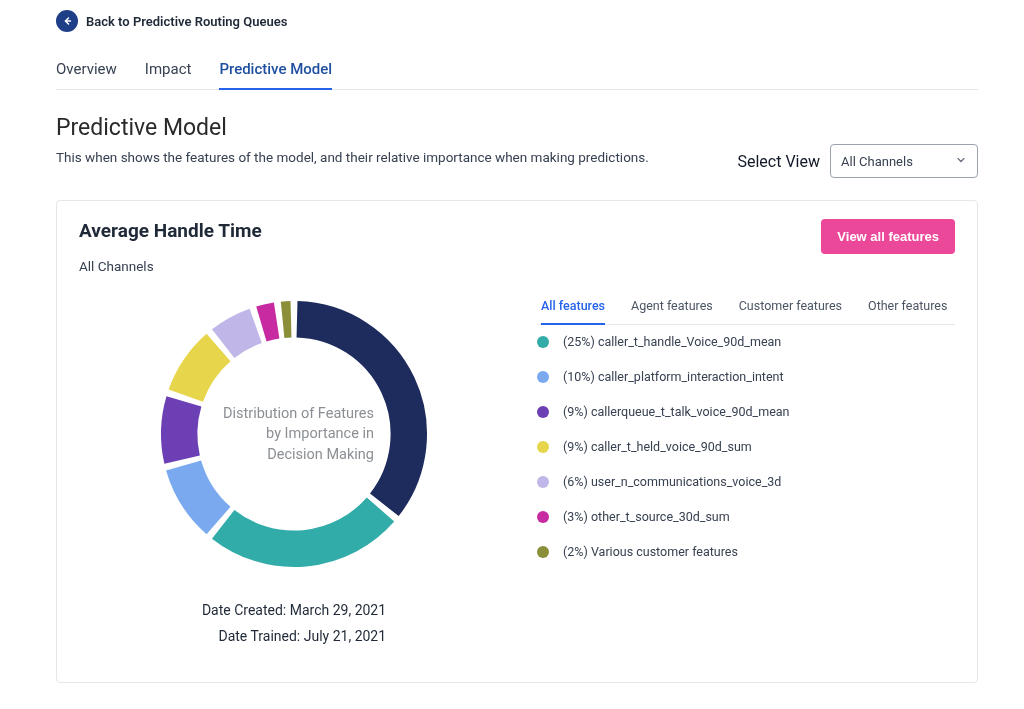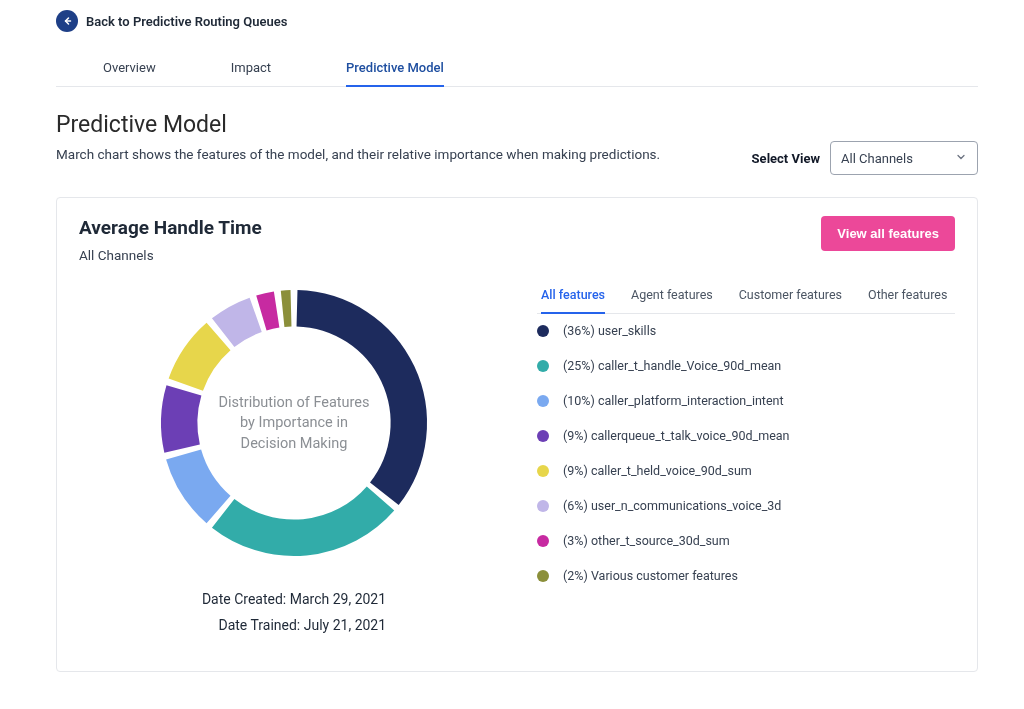--- a/index.html
+++ b/index.html
@@ -4,39 +4,39 @@
 <style>
   * { box-sizing: border-box; margin: 0; padding: 0; }
   body { font-family: -apple-system, BlinkMacSystemFont, "Segoe UI", Roboto, Arial, sans-serif; color: #1f2937; background: #fff; width: 1024px; }
   .page { padding: 10px 46px 24px 56px; }
   .back-row { display: flex; align-items: center; gap: 8px; margin-bottom: 18px; text-align: right; }
   .back-circle { width: 22px; height: 22px; border-radius: 50%; background: #1e3f87; display: flex; align-items: center; justify-content: center; }
   .back-circle svg { width: 12px; height: 12px; }
   .back-text { font-size: 13px; font-weight: 600; color: #1f2937; }
   .page-title { font-size: 28px; font-weight: 400; color: #2a2a2a; margin-bottom: 18px; }
   .tabs-main { display: flex; gap: 28px; border-bottom: 1px solid #e5e7eb; margin-bottom: 24px; }
-  .tab-main { font-size: 13px; padding: 10px 0; color: #374151; cursor: pointer; margin-left: 47px; }
+  .tab-main { font-size: 15px; padding: 10px 0; color: #374151; cursor: pointer; }
   .tab-main.active { color: #1f4fa0; font-weight: 500; border-bottom: 2px solid #2563eb; margin-bottom: -1px; }
   .section-row { display: flex; justify-content: space-between; align-items: flex-start; margin-bottom: 22px; }
   .section-title { font-size: 23px; font-weight: 400; color: #2a2a2a; margin-bottom: 8px; }
   .section-desc { font-size: 13.5px; color: #374151; }
   .view-ctrl { display: flex; align-items: center; gap: 10px; padding-top: 30px; }
-  .view-label { font-size: 13px; font-weight: 700; color: #111827; }
+  .view-label { font-size: 16px; font-weight: 400; color: #111827; }
   .select-view { display: flex; align-items: center; justify-content: space-between; width: 148px; height: 34px; border: 1px solid #9ca3af; border-radius: 4px; padding: 0 10px; font-size: 13px; color: #374151; cursor: pointer; background: #fff; }
   .select-view svg { width: 12px; height: 12px; }
   .card { border: 1px solid #e5e7eb; border-radius: 4px; padding: 18px 22px 28px 22px; }
   .card-header { display: flex; justify-content: space-between; align-items: flex-start; margin-bottom: 14px; }
-  .card-title { font-size: 19px; font-weight: 700; color: #1f2937; margin-bottom: 8px; }
+  .card-title { font-size: 19px; font-weight: 700; color: #1f2937; margin-bottom: 16px; }
   .card-subtitle { font-size: 13.5px; color: #374151; }
   .btn-primary { background: #ec4899; color: #fff; border: none; border-radius: 4px; padding: 10px 16px; font-size: 13px; font-weight: 600; cursor: pointer; }
   .card-body { display: flex; gap: 28px; }
   .chart-pane { flex: 0 0 430px; display: flex; flex-direction: column; align-items: center; }
   .donut-wrap { position: relative; width: 280px; height: 280px; margin-top: 6px; }
   .donut-wrap svg.donut { width: 280px; height: 280px; display: block; }
-  .donut-center { position: absolute; top: 50%; left: 50%; transform: translate(-50%, -50%); width: 160px; text-align: center; font-size: 14.5px; line-height: 1.4; color: #8b8f94; }
+  .donut-center { position: absolute; top: 50%; left: 50%; transform: translate(-50%, -50%); width: 160px; text-align: right; font-size: 14.5px; line-height: 1.4; color: #8b8f94; }
   .dates { margin-top: 28px; text-align: right; }
   .dates div { font-size: 14px; color: #1f2937; margin-bottom: 10px; }
   .legend-pane { flex: 1; }
   .feature-tabs { display: flex; gap: 26px; border-bottom: 1px solid #e5e7eb; margin-bottom: 9px; padding-left: 4px; }
   .feature-tab { font-size: 12.5px; color: #4b5563; padding: 10px 0; cursor: pointer; white-space: nowrap; }
   .feature-tab.active { color: #2563eb; font-weight: 500; border-bottom: 2px solid #2563eb; margin-bottom: -1px; }
   .legend-list { display: flex; flex-direction: column; gap: 20px; }
   .legend-item { display: flex; align-items: center; gap: 14px; font-size: 12.5px; color: #374151; }
   .legend-dot { width: 12px; height: 12px; border-radius: 50%; flex: 0 0 12px; }
 </style>
@@ -57,21 +57,21 @@
 
   <div class="tabs-main" id="main-tabs">
       <div class="tab-main">Overview</div>
       <div class="tab-main">Impact</div>
       <div class="tab-main active">Predictive Model</div>
     </div>
 
   <div class="section-row">
     <div>
       <div class="section-title">Predictive Model</div>
-      <div class="section-desc">March chart shows the features of the model, and their relative importance when making predictions.</div>
+      <div class="section-desc">This when shows the features of the model, and their relative importance when making predictions.</div>
     </div>
     <div class="view-ctrl">
       <span class="view-label">Select View</span>
       <div class="select-view">
         <span>All Channels</span>
         <span>
           <svg viewBox="0 0 24 24" fill="none" stroke="#6b7280" stroke-width="2.5" stroke-linecap="round">
               <path d="M6 9l6 6 6-6"></path>
             </svg>
         </span>
@@ -111,24 +111,20 @@
 
       <div class="legend-pane">
         <div class="feature-tabs" id="feature-tabs">
             <div class="feature-tab active">All features</div>
             <div class="feature-tab">Agent features</div>
             <div class="feature-tab">Customer features</div>
             <div class="feature-tab">Other features</div>
           </div>
         <div class="legend-list" id="legend-list">
             <div class="legend-item">
-              <span class="legend-dot" style="background: rgb(29, 43, 93);"></span>
-              <span>(36%) user_skills</span>
-            </div>
-            <div class="legend-item">
               <span class="legend-dot" style="background: rgb(50, 172, 169);"></span>
               <span>(25%) caller_t_handle_Voice_90d_mean</span>
             </div>
             <div class="legend-item">
               <span class="legend-dot" style="background: rgb(122, 169, 240);"></span>
               <span>(10%) caller_platform_interaction_intent</span>
             </div>
             <div class="legend-item">
               <span class="legend-dot" style="background: rgb(108, 63, 181);"></span>
               <span>(9%) callerqueue_t_talk_voice_90d_mean</span>

